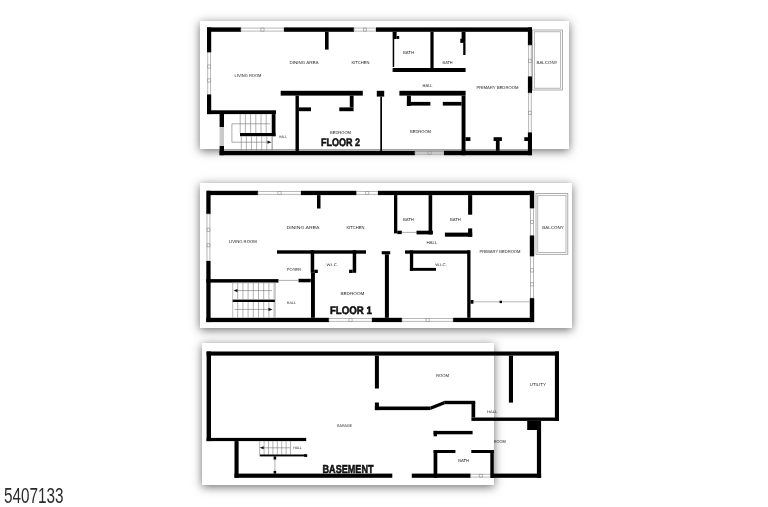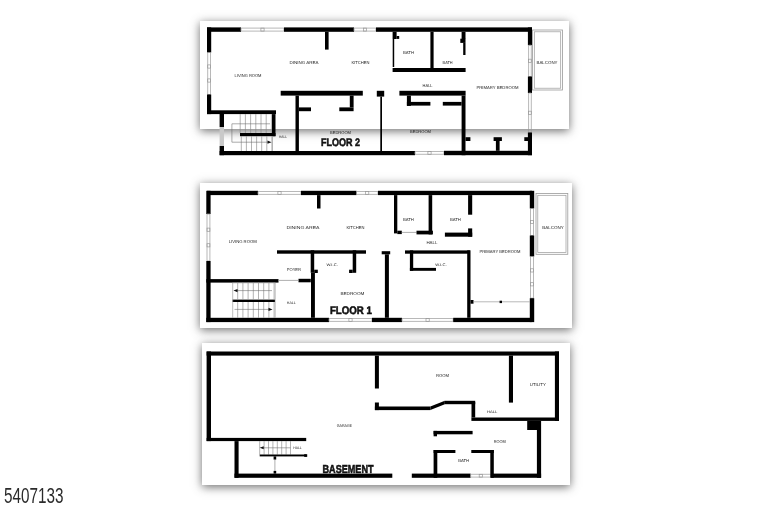--- a/index.html
+++ b/index.html
@@ -2,21 +2,21 @@
 <html><head><meta charset="utf-8">
 <style>
 html,body{margin:0;padding:0;background:#fff;width:768px;height:507px;overflow:hidden}
 #stage{position:relative;width:768px;height:507px;font-family:"Liberation Sans",sans-serif}
 .panel{position:absolute;background:#fff;box-shadow:0 2px 9px rgba(60,60,60,0.75)}
 #mls{position:absolute;left:4px;top:485.3px;font-size:21.8px;line-height:1;color:#2b2b2b;
 transform:scaleX(0.70);transform-origin:0 0}
 </style></head><body>
 <div id="stage">
 
-<div class="panel" style="left:200px;top:21px;width:368.5px;height:108px">
+<div class="panel" style="left:200px;top:21px;width:368.5px;height:128px">
 <svg width="368.5" height="138" viewBox="200 21 368.5 138" xmlns="http://www.w3.org/2000/svg" font-family="Liberation Sans, sans-serif" text-rendering="geometricPrecision">
 <rect x="207.0" y="27.4" width="34.0" height="4.4" fill="#000"></rect>
 <line x1="241.0" y1="28.1" x2="284.0" y2="28.1" stroke="#999" stroke-width="0.7"></line>
         <line x1="241.0" y1="31.1" x2="284.0" y2="31.1" stroke="#999" stroke-width="0.7"></line>
         <line x1="241.0" y1="28.1" x2="241.0" y2="31.1" stroke="#999" stroke-width="0.8"></line>
         <line x1="284.0" y1="28.1" x2="284.0" y2="31.1" stroke="#999" stroke-width="0.8"></line>
         <rect x="260.9" y="28.1" width="3.2" height="3.0" fill="none" stroke="#999" stroke-width="0.7"></rect>
 <rect x="284.0" y="27.4" width="70.0" height="4.4" fill="#000"></rect>
 <line x1="354.0" y1="28.1" x2="376.0" y2="28.1" stroke="#999" stroke-width="0.7"></line>
         <line x1="354.0" y1="31.1" x2="376.0" y2="31.1" stroke="#999" stroke-width="0.7"></line>
@@ -230,21 +230,21 @@
 <text x="291.3" y="300.5" font-size="3.8" fill="#222" text-anchor="middle" textLength="9" lengthAdjust="spacingAndGlyphs">HALL</text>
 <text x="408.4" y="217.3" font-size="4.3" fill="#222" text-anchor="middle" textLength="11" lengthAdjust="spacingAndGlyphs">BATH</text>
 <text x="455.4" y="217.3" font-size="4.3" fill="#222" text-anchor="middle" textLength="11" lengthAdjust="spacingAndGlyphs">BATH</text>
 <text x="431.9" y="240.7" font-size="4.3" fill="#222" text-anchor="middle" textLength="11" lengthAdjust="spacingAndGlyphs">HALL</text>
 <text x="500.0" y="249.5" font-size="4.3" fill="#222" text-anchor="middle" textLength="41" lengthAdjust="spacingAndGlyphs">PRIMARY BEDROOM</text>
 <text x="352.4" y="291.9" font-size="4.3" fill="#222" text-anchor="middle" textLength="24" lengthAdjust="spacingAndGlyphs">BEDROOM</text>
 <text x="553.0" y="225.2" font-size="4.3" fill="#222" text-anchor="middle" textLength="21.5" lengthAdjust="spacingAndGlyphs">BALCONY</text>
 <text x="350.9" y="310.9" font-size="11" fill="#111" text-anchor="middle" font-weight="bold" stroke="#111" stroke-width="0.55" paint-order="stroke" textLength="42" lengthAdjust="spacingAndGlyphs">FLOOR 1</text>
 </svg></div>
 
-<div class="panel" style="left:202px;top:343px;width:368px;height:142px">
+<div class="panel" style="left:202px;top:343px;width:292px;height:142px">
 <svg width="367.5" height="142" viewBox="202 343 367.5 142" xmlns="http://www.w3.org/2000/svg" font-family="Liberation Sans, sans-serif" text-rendering="geometricPrecision">
 <rect x="206.6" y="351.5" width="352.4" height="4.1" fill="#000"></rect>
 <rect x="206.6" y="351.5" width="4.4" height="89.6" fill="#000"></rect>
 <rect x="234.5" y="441.1" width="4.1" height="36.7" fill="#000"></rect>
 <rect x="234.5" y="473.6" width="157.8" height="4.2" fill="#000"></rect>
 <rect x="411.8" y="473.6" width="58.8" height="4.2" fill="#000"></rect>
 <line x1="470.6" y1="474.3" x2="491.1" y2="474.3" stroke="#999" stroke-width="0.7"></line>
         <line x1="470.6" y1="477.1" x2="491.1" y2="477.1" stroke="#999" stroke-width="0.7"></line>
         <line x1="470.6" y1="474.3" x2="470.6" y2="477.1" stroke="#999" stroke-width="0.8"></line>
         <line x1="491.1" y1="474.3" x2="491.1" y2="477.1" stroke="#999" stroke-width="0.8"></line>

